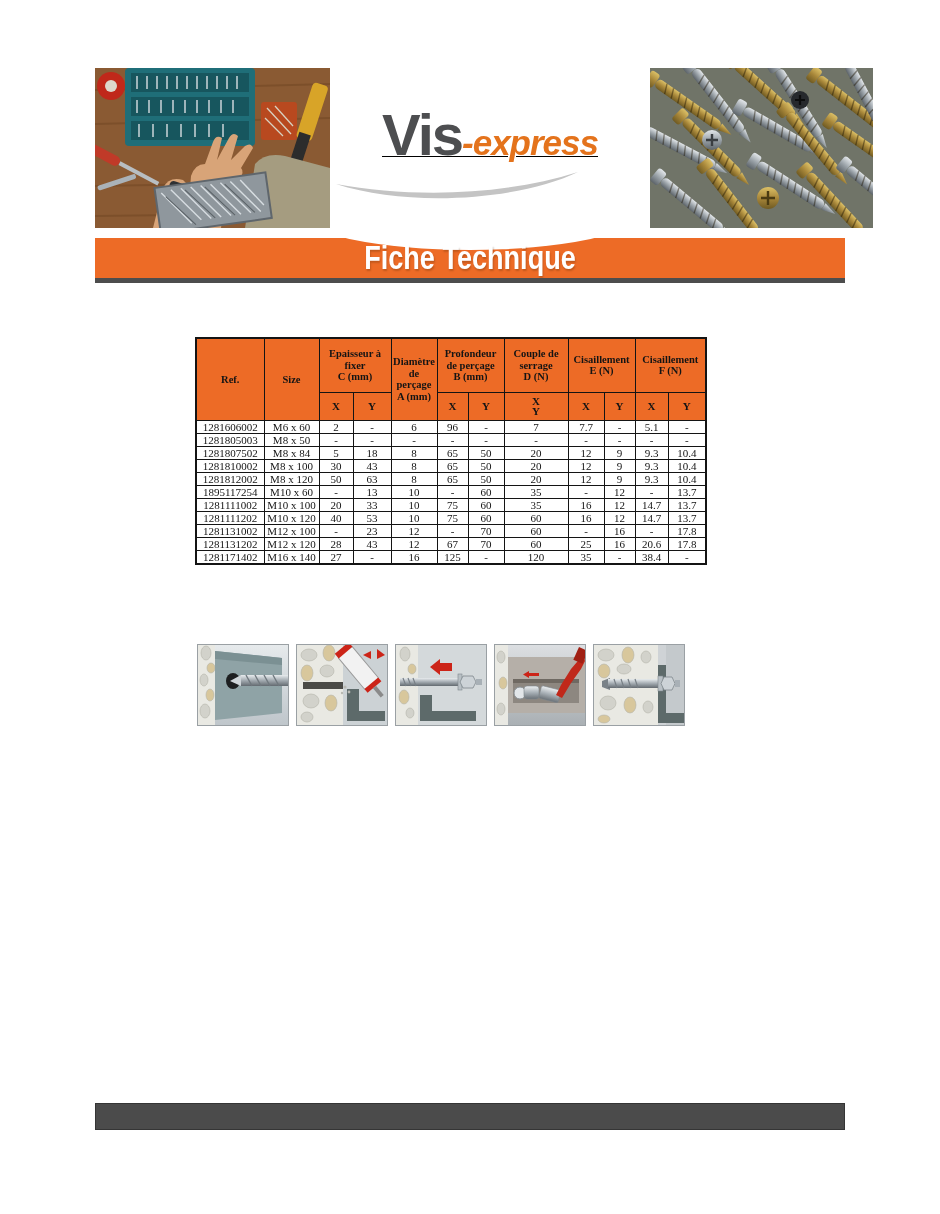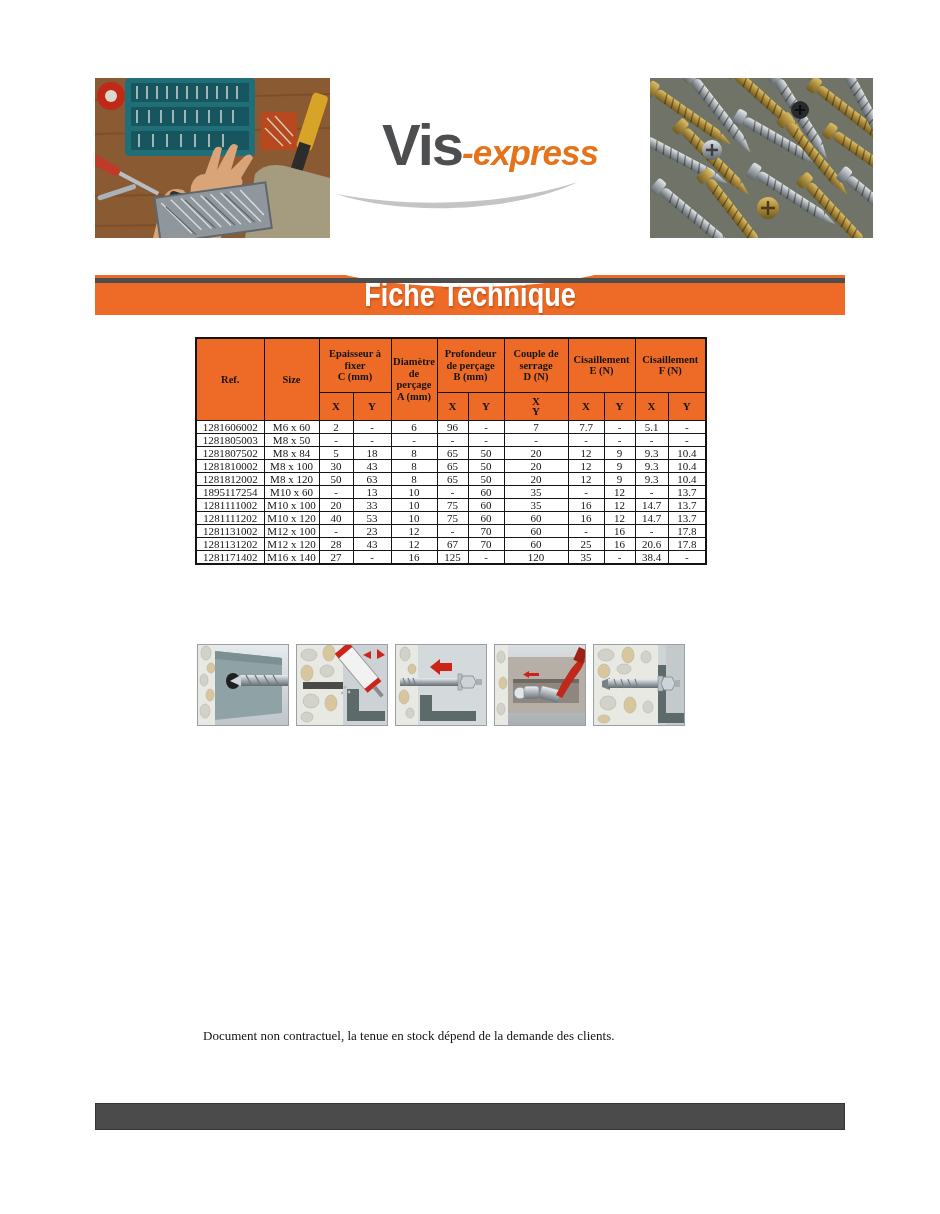--- a/index.html
+++ b/index.html
@@ -1,31 +1,31 @@
 <!DOCTYPE html>
 <html style="--accent-orange: #ED6B26; --logo-orange: #E4731C; --logo-gray: #4D4E50; --footer-gray: #4B4B4B;"><head>
 <meta charset="utf-8">
 <style>
   * { margin:0; padding:0; box-sizing:border-box; }
   body { background:#f4f4f4; font-family:"Liberation Sans", sans-serif; }
   .page { position:relative; width:940px; height:1214px; background:#ffffff; margin:0 auto; overflow:hidden; }
 
   
-  .header { position:absolute; left:95px; top:78px; width:750px; height:160px; display:flex; }
+  .header { position:absolute; left:95px; top:68px; width:750px; height:160px; display:flex;text-decoration:underline; }
   .photo { height:160px; overflow:hidden; flex:none; }
   .photo-left { width:235px; }
   .photo-right { width:223px; }
   .logo-area { flex:1; background:#ffffff; display:flex; flex-direction:column; align-items:center; justify-content:center; padding-top:6px; }
   .logo-line { white-space:nowrap; }
   .logo-vis { font-family:"Liberation Sans", sans-serif; font-weight:bold; font-size:58px; color:var(--logo-gray,#4d4e50); letter-spacing:-2px; }
   .logo-express { font-family:"Liberation Sans", sans-serif; font-style:italic; font-weight:bold; font-size:35px; color:var(--logo-orange,#e4731c); letter-spacing:-1px; }
   .logo-swoosh { margin-top:0; margin-right:70px; }
 
   
-  .banner { position:absolute; left:95px; top:238px; width:750px; height:40px; background:var(--accent-orange,#ed6b26); overflow:hidden;margin-top:37px; }
+  .banner { position:absolute; left:95px; top:238px; width:750px; height:40px; background:var(--accent-orange,#ed6b26); overflow:hidden; }
   .banner-bump { position:absolute; left:210px; top:-58px; width:330px; height:70px; background:#ffffff; border-radius:50%; }
   .banner-title { position:relative; text-align:center; color:#ffffff; font-weight:bold; font-size:33px; line-height:40px; transform:scaleX(.82); text-shadow:1px 2px 2px rgba(60,30,0,.25); }
   .banner-underline { position:absolute; left:95px; top:278px; width:750px; height:5px; background:#4d4d4d; }
 
   
   .spec-table-wrap { position:absolute; left:195px; top:337px; }
   table.spec { border-collapse:collapse; border:2px solid #141414; font-family:"Liberation Serif", serif; }
   table.spec th, table.spec td { border:1px solid #141414; text-align:center; vertical-align:middle; }
   table.spec thead th { background:var(--accent-orange,#ed6b26); color:#141414; font-weight:bold; font-size:10.5px; line-height:11.5px; white-space:pre-line; padding:1px; }
   table.spec thead tr.h1 th { height:54px; }
@@ -591,16 +591,15 @@
           </g>
         <rect x="72" y="0" width="18" height="80" fill="#c4c9cc"></rect>
         <polygon points="64,20 72,20 72,68 90,68 90,78 64,78" fill="#5d6a6a"></polygon>
         <rect x="64" y="31" width="5" height="15" fill="#b9c0c5" stroke="#7e868c" stroke-width=".6"></rect>
         <polygon points="70,32 78,32 81,38.5 78,45 70,45 67,38.5" fill="#cdd3d7" stroke="#7e868c" stroke-width=".8"></polygon>
         <rect x="81" y="35" width="5" height="7" fill="#a8b0b6"></rect>
       </svg>
     </div>
   </div>
 
-  <div class="note">Document non contractuel, la tenue en stock dépend de la demande des clients.</div>
   <div class="footer-bar"></div>
 
 </div>
 
 </body></html>

